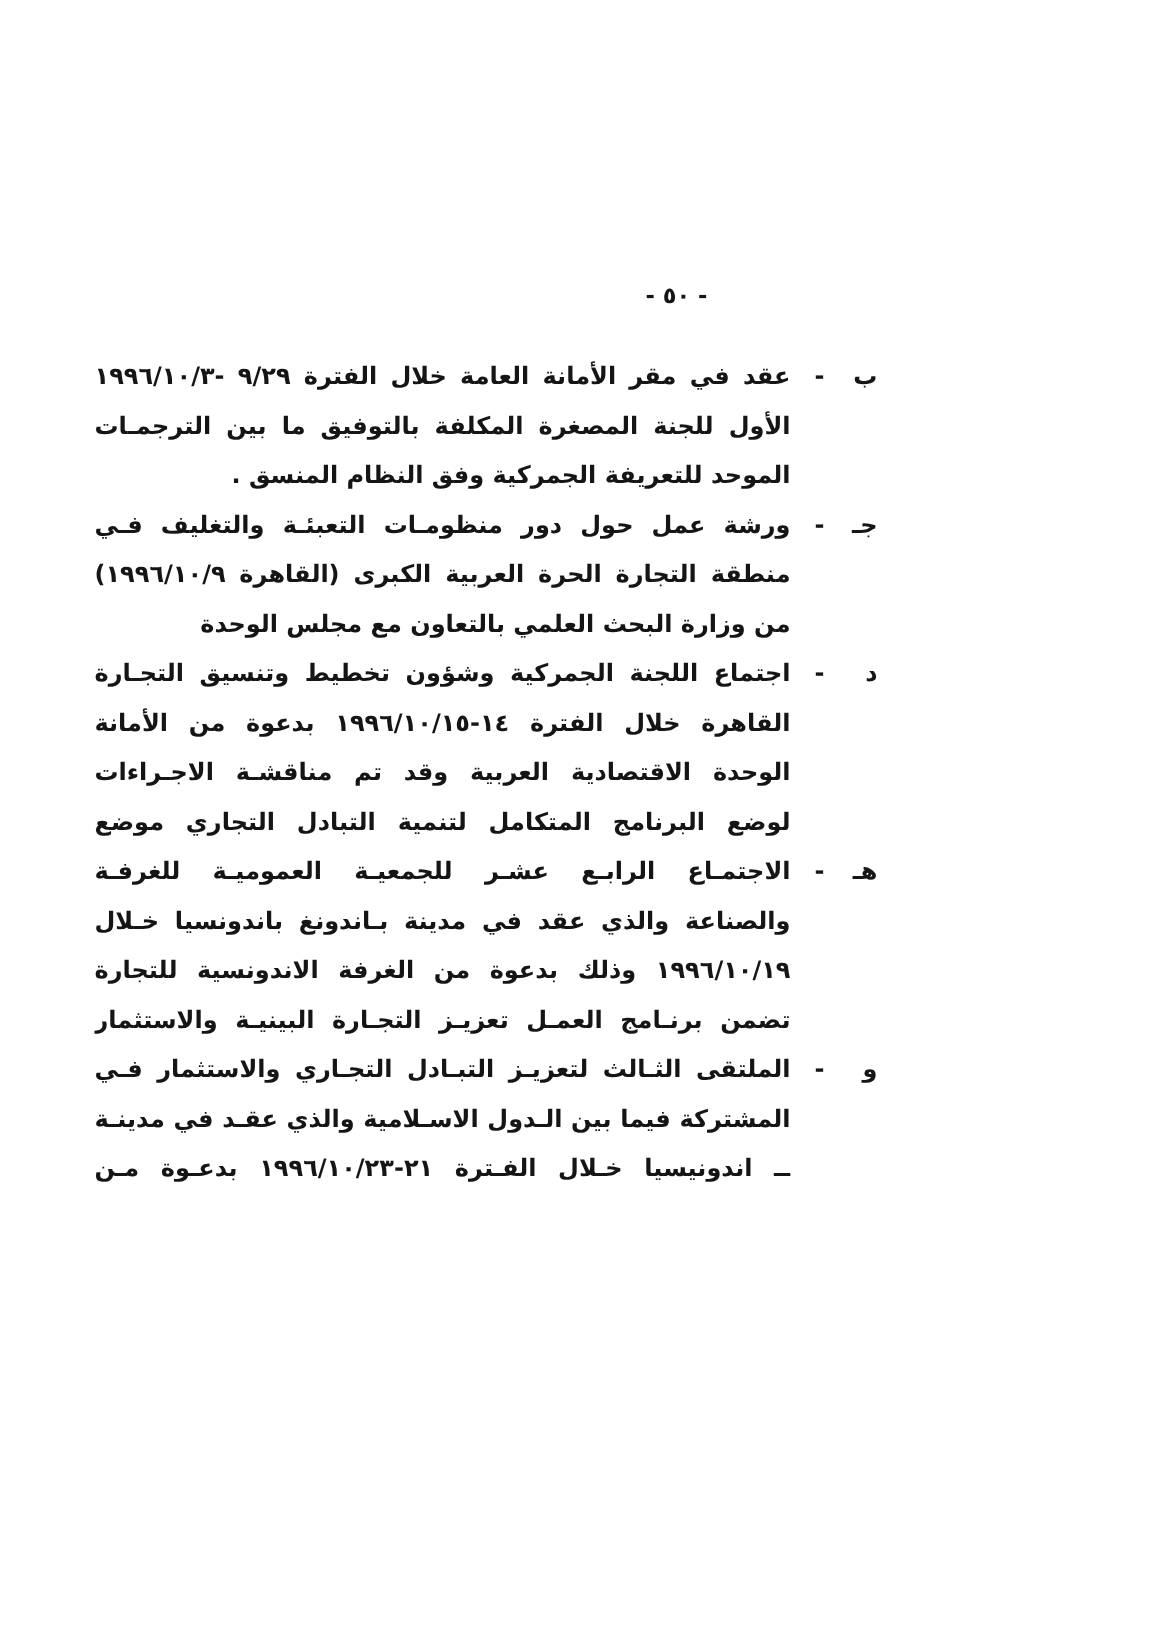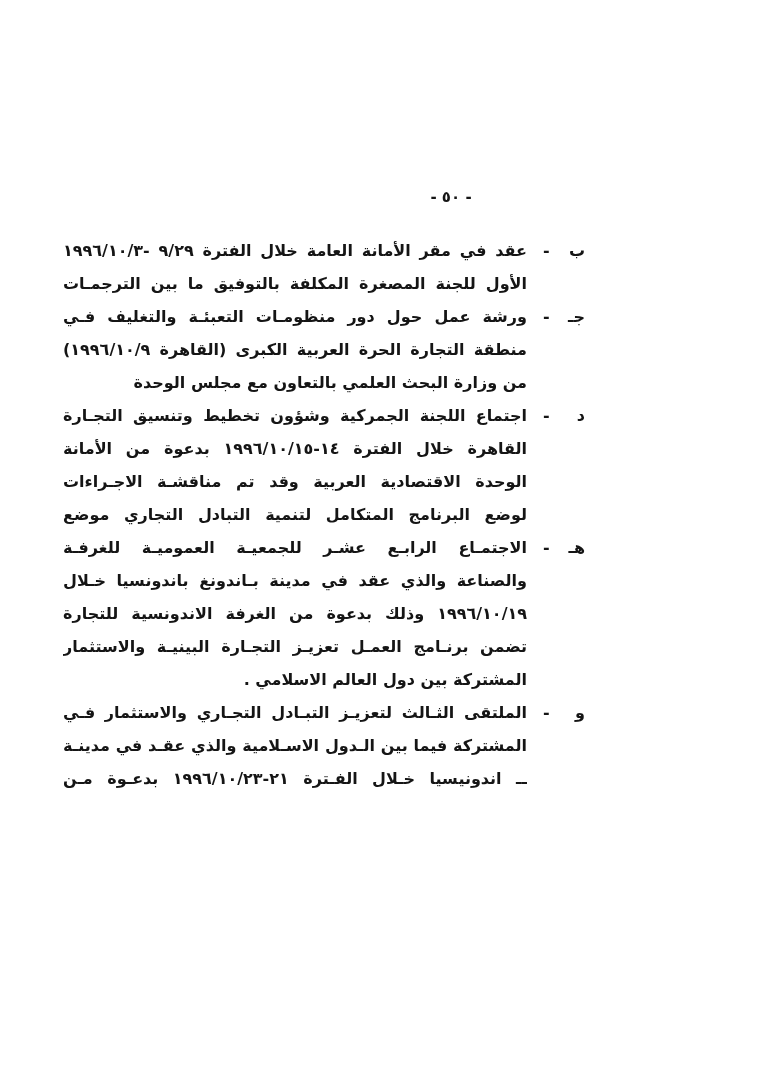--- a/index.html
+++ b/index.html
@@ -74,20 +74,21 @@
 
   <div class="page-number">- ٥٠ -</div>
 
   <div class="content">
 
     <div class="para">
       <div class="marker">ب -</div>
       <div class="lines">
         <div class="line">عقد في مقر الأمانة العامة خلال الفترة ٩/٢٩ -١٩٩٦/١٠/٣ الاجتمـاع</div>
         <div class="line">الأول للجنة المصغرة المكلفة بالتوفيق ما بين الترجمـات العربيـة للجـدول</div>
+        <div class="line end">الموحد للتعريفة الجمركية وفق النظام المنسق .</div>
       </div>
     </div>
 
     <div class="para">
       <div class="marker">جـ -</div>
       <div class="lines">
         <div class="line">ورشة عمل حول دور منظومـات التعبئـة والتغليف فـي اطـار مشـروع</div>
         <div class="line">منطقة التجارة الحرة العربية الكبرى (القاهرة ١٩٩٦/١٠/٩) وذلك بدعوة</div>
         <div class="line end">من وزارة البحث العلمي بالتعاون مع مجلس الوحدة الاقتصادية العربية .</div>
       </div>
@@ -103,21 +104,20 @@
       </div>
     </div>
 
     <div class="para">
       <div class="marker">هـ -</div>
       <div class="lines">
         <div class="line">الاجتمـاع الرابـع عشـر للجمعيـة العموميـة للغرفـة الاسـلامية للتجـارة</div>
         <div class="line">والصناعة والذي عقد في مدينة بـاندونغ باندونسيا خـلال الفـترة ١٧-</div>
         <div class="line">١٩٩٦/١٠/١٩ وذلك بدعوة من الغرفة الاندونسية للتجارة والصناعة وقد</div>
         <div class="line">تضمن برنـامج العمـل تعزيـز التجـارة البينيـة والاستثمار فـي المشـاريع</div>
-        <div class="line end">المشتركة بين دول العالم الاسلامي .</div>
       </div>
     </div>
 
     <div class="para">
       <div class="marker">و -</div>
       <div class="lines">
         <div class="line">الملتقى الثـالث لتعزيـز التبـادل التجـاري والاستثمار فـي المشـروعات</div>
         <div class="line">المشتركة فيما بين الـدول الاسـلامية والذي عقـد في مدينـة جاكرتـا</div>
         <div class="line">ــ اندونيسيا خـلال الفـترة ٢١-١٩٩٦/١٠/٢٣ بدعـوة مـن الغرفـة</div>
       </div>

